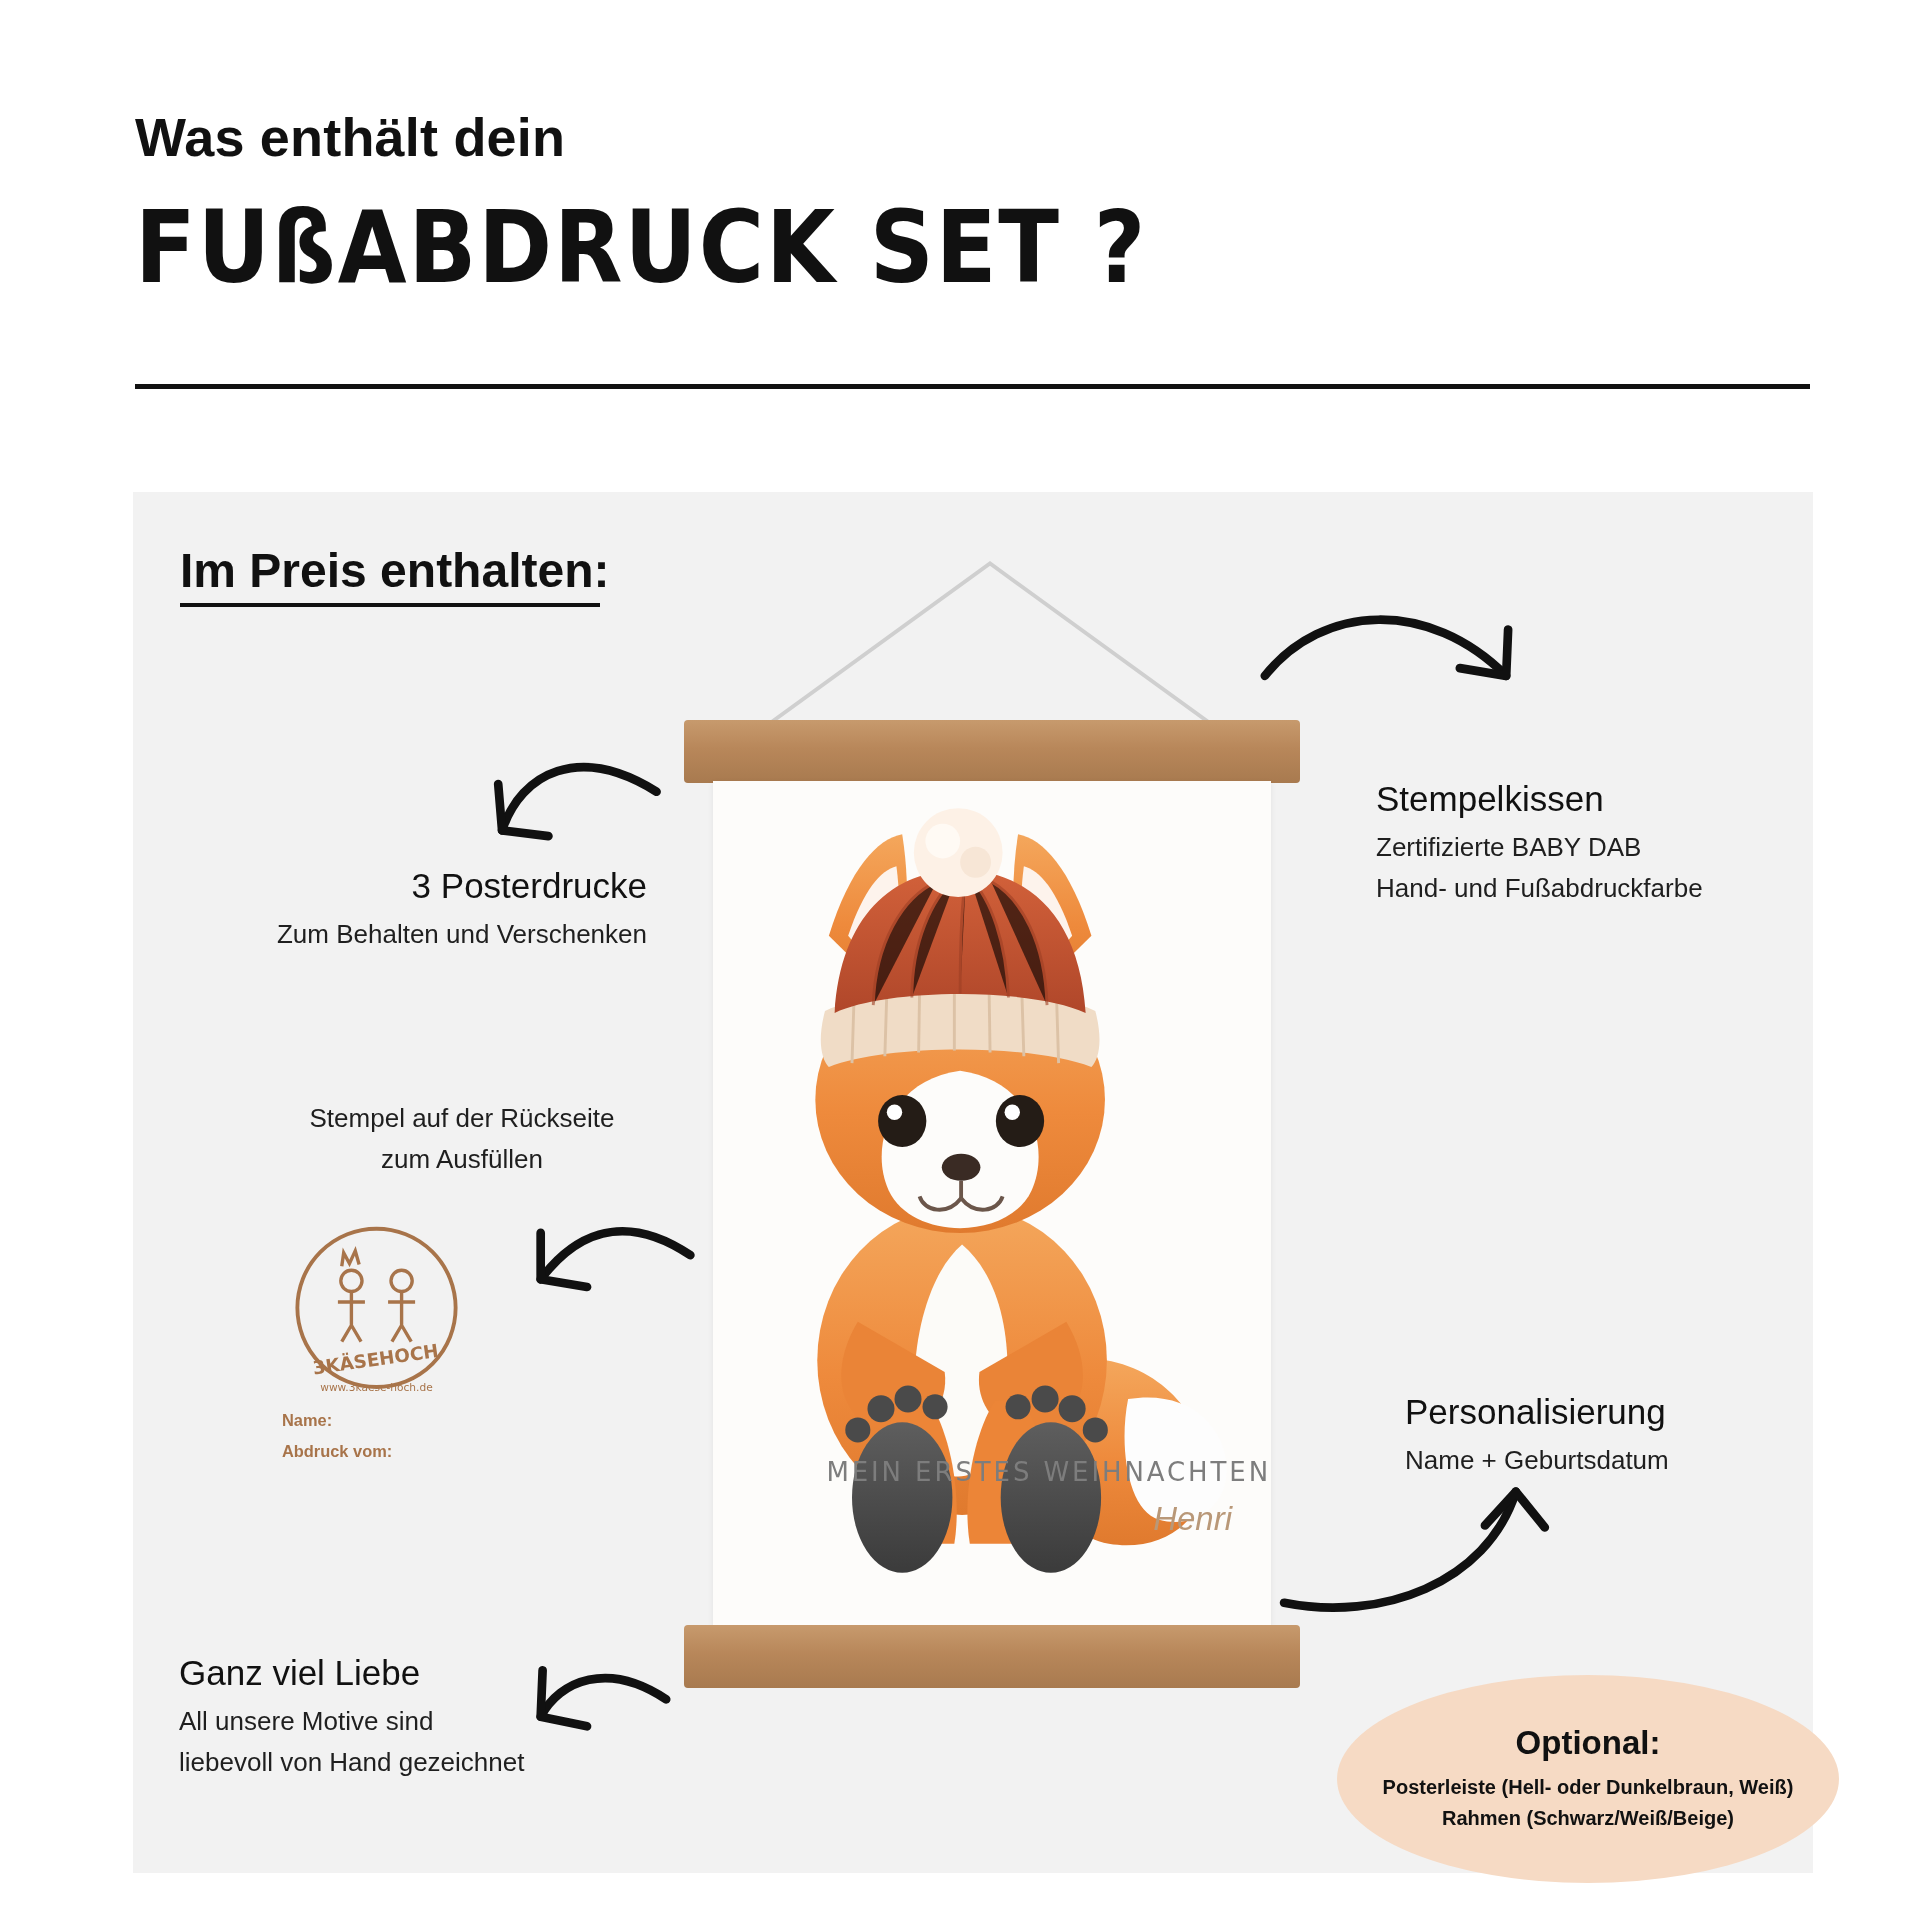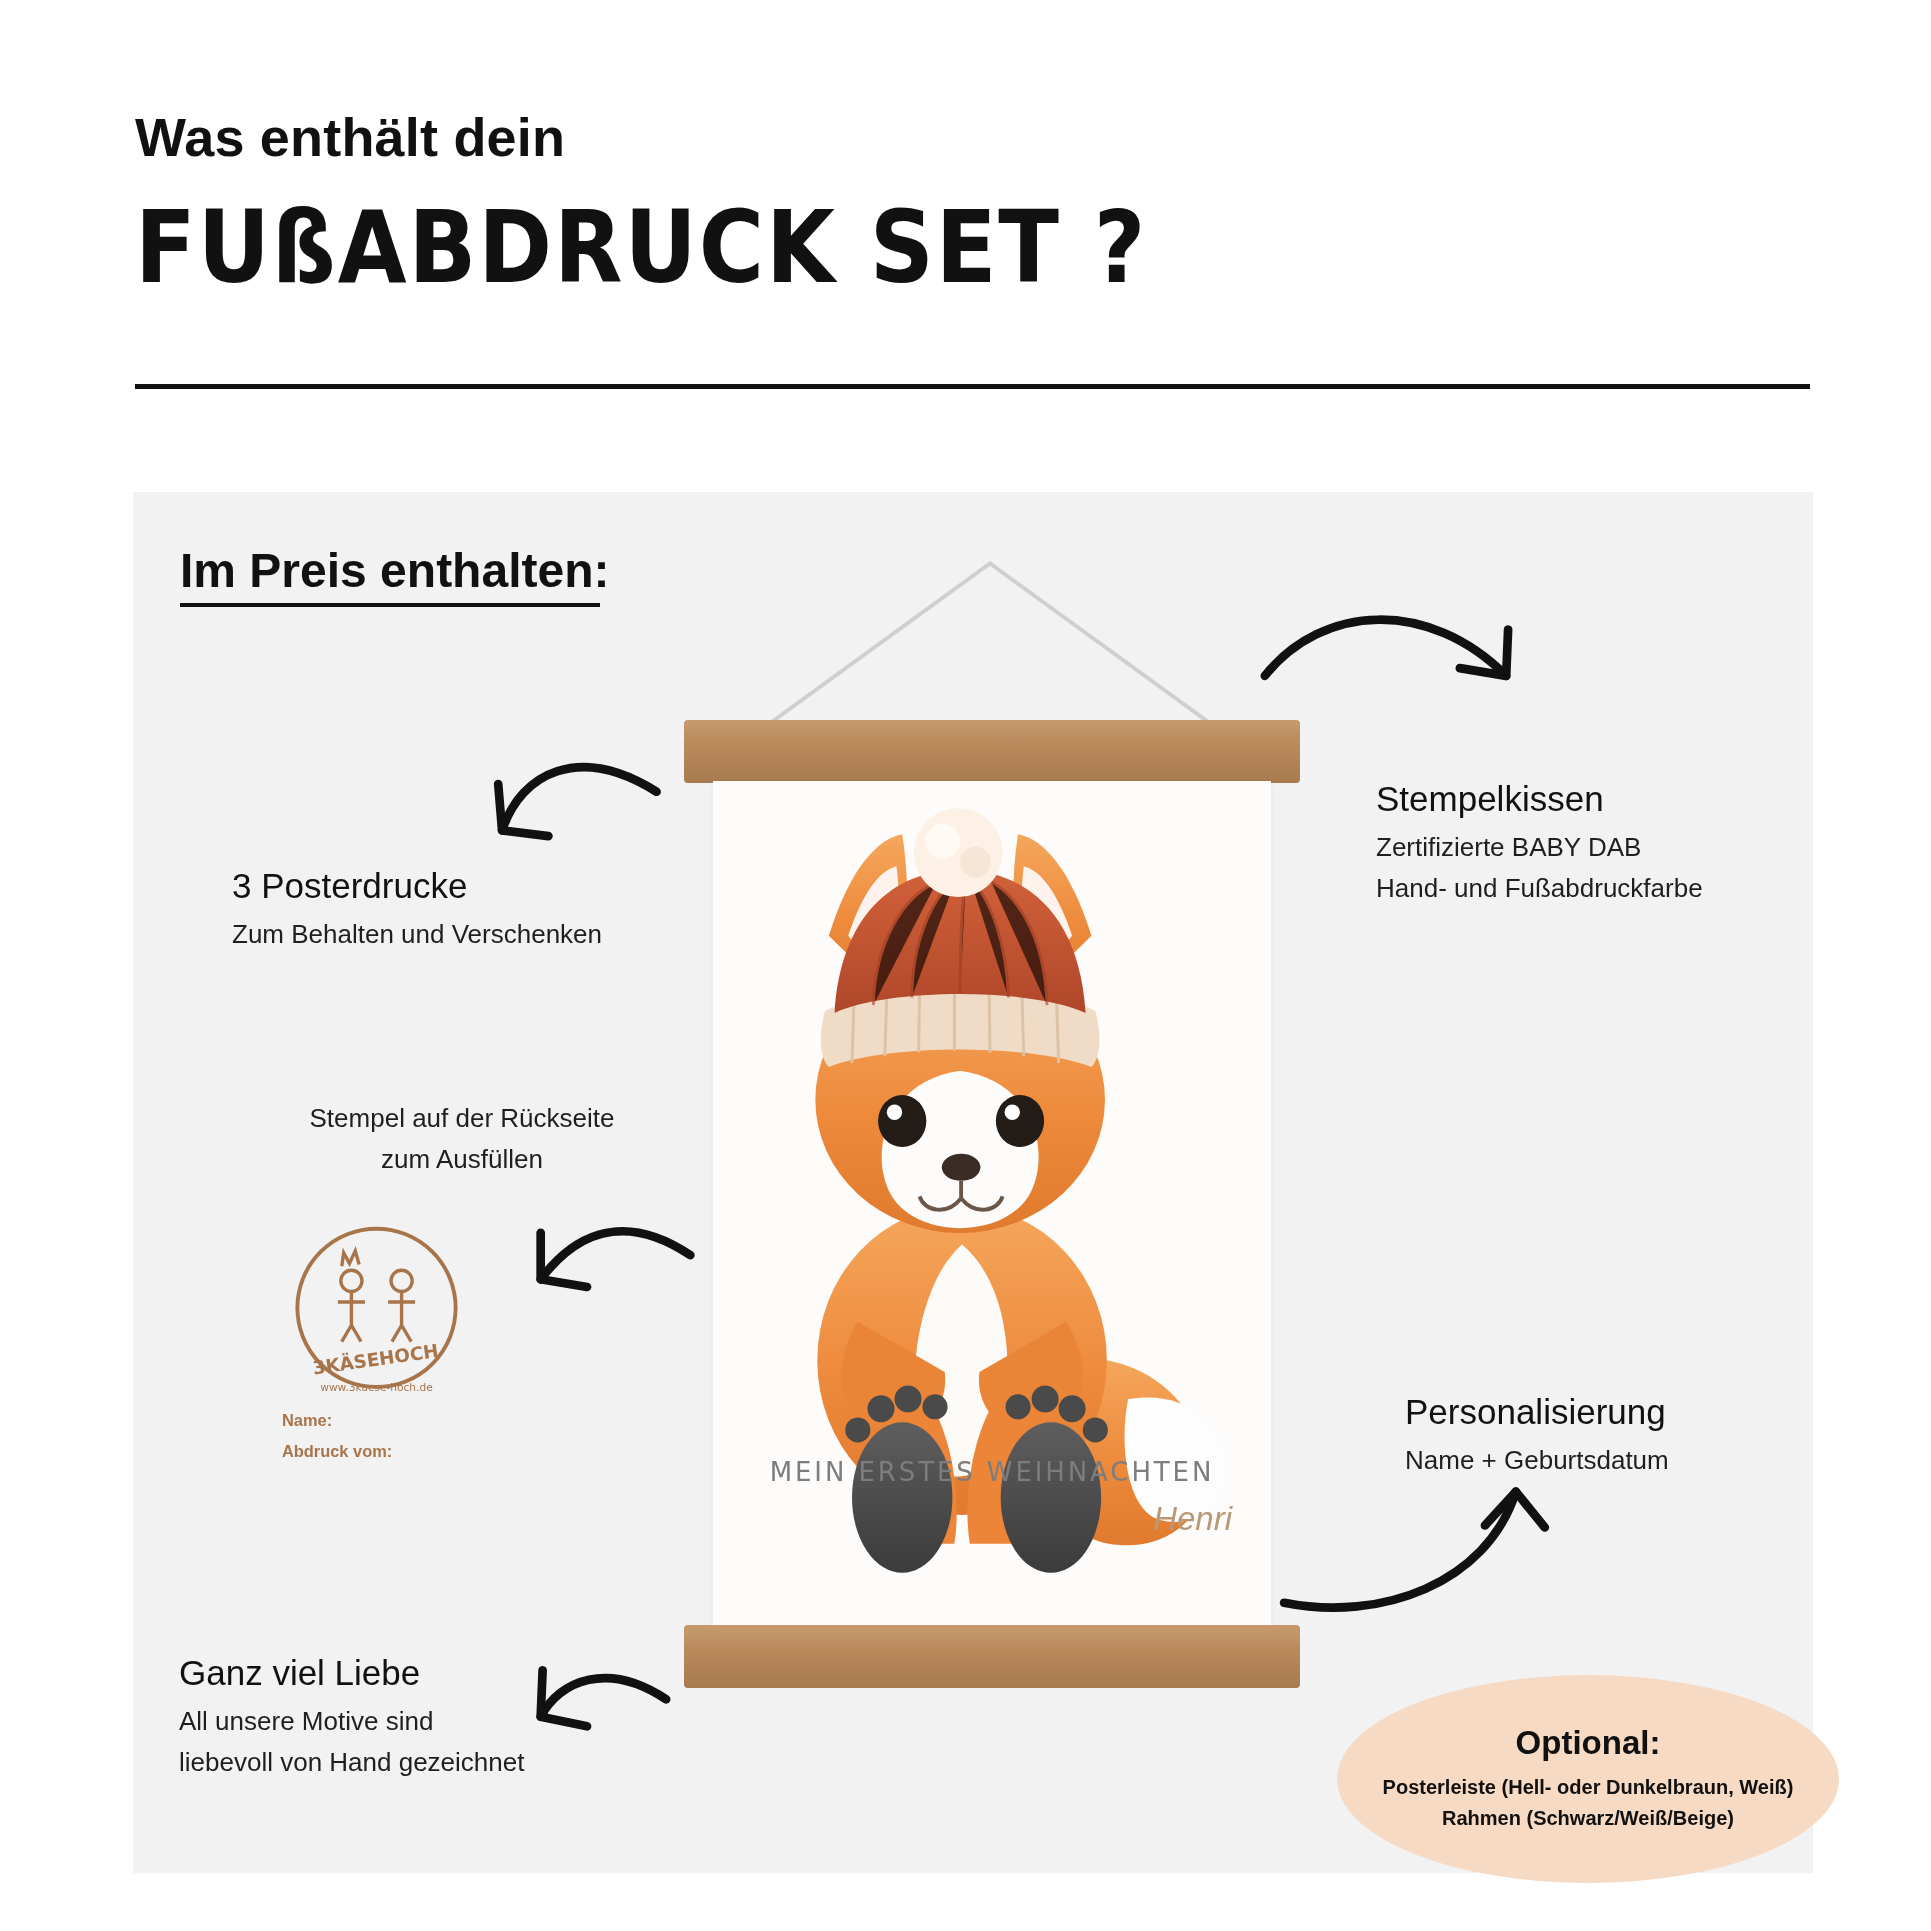--- a/index.html
+++ b/index.html
@@ -56,21 +56,21 @@
     position:absolute;left:7.7px;top:1079px;width:616px;height:63px;
     background:linear-gradient(180deg,#c79a6d 0%,#b8875a 45%,#a87a4f 100%);
     border-radius:3.9px;
   }
   .paper{
     position:absolute;left:37px;top:235px;width:558px;height:848px;
     background:#fdfcfa;
     box-shadow:0 1.9px 5.8px rgba(0,0,0,0.07);
   }
   .poster-caption{
-    position:absolute;left:0;right:0;top:676px;text-align:center;
+    position:absolute;left:0;right:0;top:676px;text-align:right;
     font-size:26px;letter-spacing:2.9px;color:#7d7d7d;
     font-family:"DejaVu Sans", sans-serif;
   }
   .poster-name{
     position:absolute;right:39px;top:719px;
     font-size:33px;color:#b99878;
     font-family:Liberation Sans, sans-serif;font-style:italic;
   }
 
   
@@ -85,21 +85,21 @@
     font-size:16.4px;color:#a8744a;font-weight:bold;line-height:1.9;
   }
 
   
   .callout{position:absolute;}
   .c-title{font-size:35px;font-weight:normal;color:#111;line-height:1.25;}
   .c-sub{font-size:26px;color:#1f1f1f;line-height:1.5;margin-top:7.7px;}
   .c-right .c-title,.c-right .c-sub{text-align:left;}
   .c-center{text-align:center;}
 
-  #cal-poster{left:232px;top:864px;width:415px;text-align:left;}
+  #cal-poster{left:232px;top:864px;width:415px;text-align:right;}
   #cal-stamp{left:259px;top:1091px;width:406px;text-align:center;}
   #cal-love{left:179px;top:1651px;width:425px;}
   #cal-ink{left:1376px;top:777px;width:415px;}
   #cal-pers{left:1405px;top:1390px;width:386px;}
 
   
   .optional{
     position:absolute;left:1337px;top:1675px;width:502px;height:208px;
     background:#f6dac4;border-radius:50%/50%;
     display:flex;flex-direction:column;align-items:center;justify-content:center;

